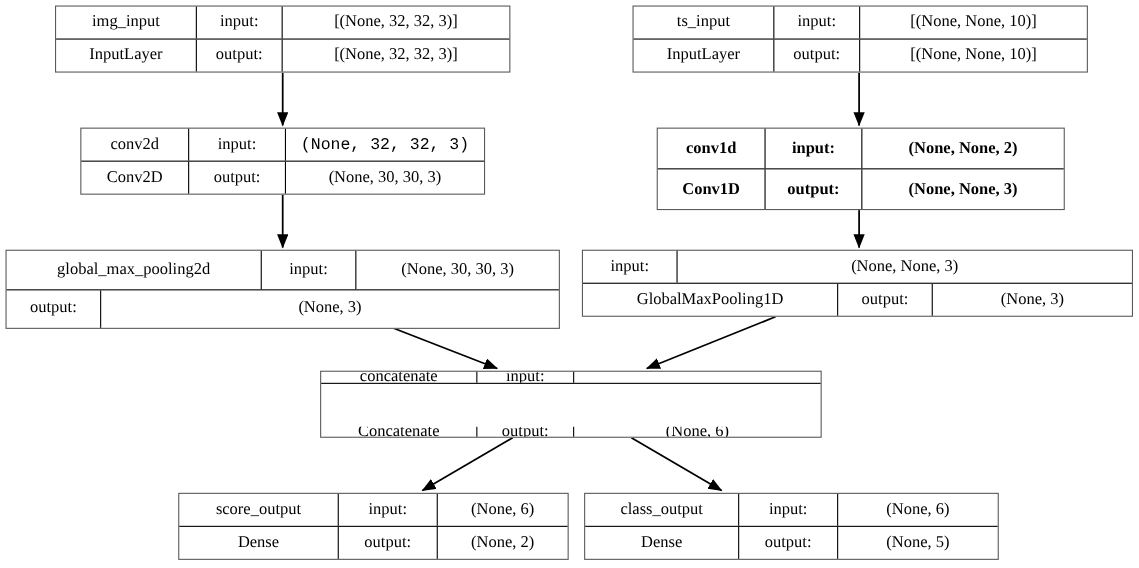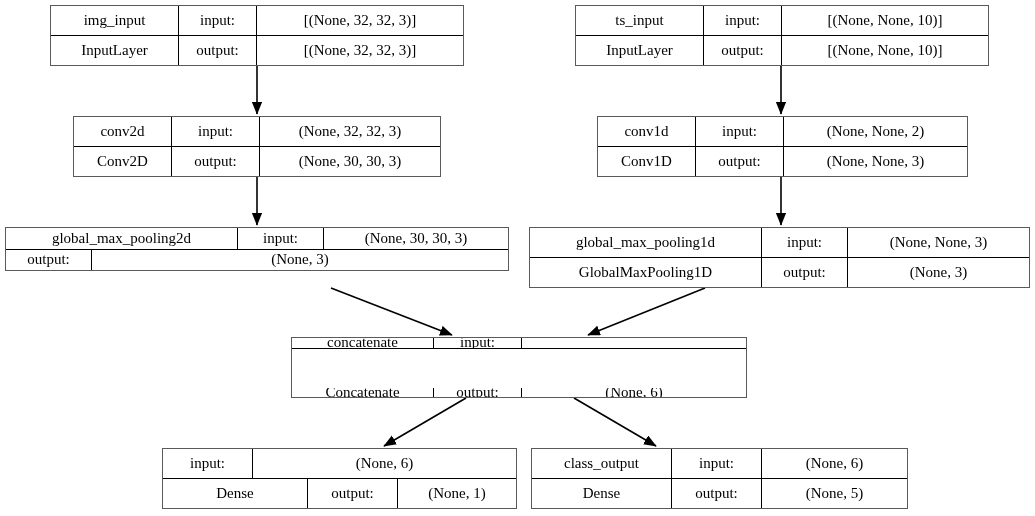--- a/index.html
+++ b/index.html
@@ -91,54 +91,53 @@
         <div class="row bottom">
           <div class="cell c-name" style="width: 128px; flex: 0 0 128px;">InputLayer</div>
           <div class="cell c-io" style="width: 78px; flex: 0 0 78px;">output:</div>
           <div class="cell c-shape" style="flex: 1 1 auto;">[(None, None, 10)]</div>
         </div>
       </div>
       <div class="node" style="left: 73px; top: 116px; width: 368px; height: 61px; border-color: rgb(90, 90, 90);">
         <div class="row top">
           <div class="cell c-name" style="width: 98px; flex: 0 0 98px;">conv2d</div>
           <div class="cell c-io" style="width: 88px; flex: 0 0 88px;">input:</div>
-          <div class="cell c-shape" style="flex: 1 1 auto;">(None, 32, 32, 3)</div>
+          <div class="cell c-shape" style="flex: 1 1 auto; font-family: Liberation Mono, monospace;">(None, 32, 32, 3)</div>
         </div>
         <div class="row bottom">
           <div class="cell c-name" style="width: 98px; flex: 0 0 98px;">Conv2D</div>
           <div class="cell c-io" style="width: 88px; flex: 0 0 88px;">output:</div>
           <div class="cell c-shape" style="flex: 1 1 auto;">(None, 30, 30, 3)</div>
         </div>
       </div>
-      <div class="node" style="left: 597px; top: 116px; width: 371px; height: 61px; border-color: rgb(90, 90, 90);">
+      <div class="node" style="left: 597px; top: 116px; width: 371px; height: 75px; border-color: rgb(90, 90, 90); font-weight: bold;">
         <div class="row top">
           <div class="cell c-name" style="width: 98px; flex: 0 0 98px;">conv1d</div>
           <div class="cell c-io" style="width: 88px; flex: 0 0 88px;">input:</div>
           <div class="cell c-shape" style="flex: 1 1 auto;">(None, None, 2)</div>
         </div>
         <div class="row bottom">
           <div class="cell c-name" style="width: 98px; flex: 0 0 98px;">Conv1D</div>
           <div class="cell c-io" style="width: 88px; flex: 0 0 88px;">output:</div>
           <div class="cell c-shape" style="flex: 1 1 auto;">(None, None, 3)</div>
         </div>
       </div>
-      <div class="node" style="left: 5px; top: 227px; width: 504px; height: 44px; border-color: rgb(90, 90, 90);">
+      <div class="node" style="left: 5px; top: 227px; width: 504px; height: 72px; border-color: rgb(90, 90, 90);">
         <div class="row top">
           <div class="cell c-name" style="width: 232px; flex: 0 0 232px;">global_max_pooling2d</div>
           <div class="cell c-io" style="width: 86px; flex: 0 0 86px;">input:</div>
           <div class="cell c-shape" style="flex: 1 1 auto;">(None, 30, 30, 3)</div>
         </div>
         <div class="row bottom">
           <div class="cell c-io" style="width: 86px; flex: 0 0 86px;">output:</div>
           <div class="cell c-shape" style="flex: 1 1 auto;">(None, 3)</div>
         </div>
       </div>
       <div class="node" style="left: 529px; top: 227px; width: 501px; height: 61px; border-color: rgb(90, 90, 90);">
         <div class="row top">
-          <div class="cell c-name" style="width: 232px; flex: 0 0 232px;">global_max_pooling1d</div>
           <div class="cell c-io" style="width: 86px; flex: 0 0 86px;">input:</div>
           <div class="cell c-shape" style="flex: 1 1 auto;">(None, None, 3)</div>
         </div>
         <div class="row bottom">
           <div class="cell c-name" style="width: 232px; flex: 0 0 232px;">GlobalMaxPooling1D</div>
           <div class="cell c-io" style="width: 86px; flex: 0 0 86px;">output:</div>
           <div class="cell c-shape" style="flex: 1 1 auto;">(None, 3)</div>
         </div>
       </div>
       <div class="node" style="left: 291px; top: 337px; width: 456px; height: 61px; border-color: rgb(90, 90, 90); gap: 39px;">
@@ -147,27 +146,28 @@
           <div class="cell c-io" style="width: 88px; flex: 0 0 88px;">input:</div>
         </div>
         <div class="row bottom">
           <div class="cell c-name" style="width: 142px; flex: 0 0 142px;">Concatenate</div>
           <div class="cell c-io" style="width: 88px; flex: 0 0 88px;">output:</div>
           <div class="cell c-shape" style="flex: 1 1 auto;">(None, 6)</div>
         </div>
       </div>
       <div class="node" style="left: 162px; top: 448px; width: 355px; height: 61px; border-color: rgb(90, 90, 90);">
         <div class="row top">
+          <div class="cell c-name" style="width: 145px; flex: 0 0 145px;">score_output</div>
           <div class="cell c-io" style="width: 90px; flex: 0 0 90px;">input:</div>
           <div class="cell c-shape" style="flex: 1 1 auto;">(None, 6)</div>
         </div>
         <div class="row bottom">
           <div class="cell c-name" style="width: 145px; flex: 0 0 145px;">Dense</div>
           <div class="cell c-io" style="width: 90px; flex: 0 0 90px;">output:</div>
-          <div class="cell c-shape" style="flex: 1 1 auto;">(None, 1)</div>
+          <div class="cell c-shape" style="flex: 1 1 auto;">(None, 2)</div>
         </div>
       </div>
       <div class="node" style="left: 531px; top: 448px; width: 377px; height: 61px; border-color: rgb(90, 90, 90);">
         <div class="row top">
           <div class="cell c-name" style="width: 140px; flex: 0 0 140px;">class_output</div>
           <div class="cell c-io" style="width: 90px; flex: 0 0 90px;">input:</div>
           <div class="cell c-shape" style="flex: 1 1 auto;">(None, 6)</div>
         </div>
         <div class="row bottom">
           <div class="cell c-name" style="width: 140px; flex: 0 0 140px;">Dense</div>

